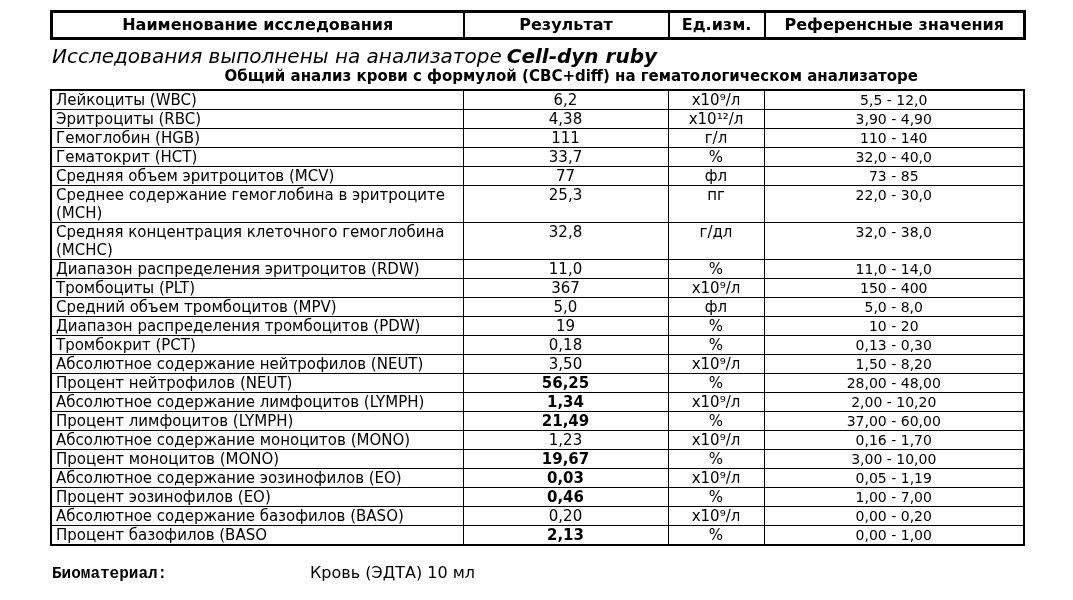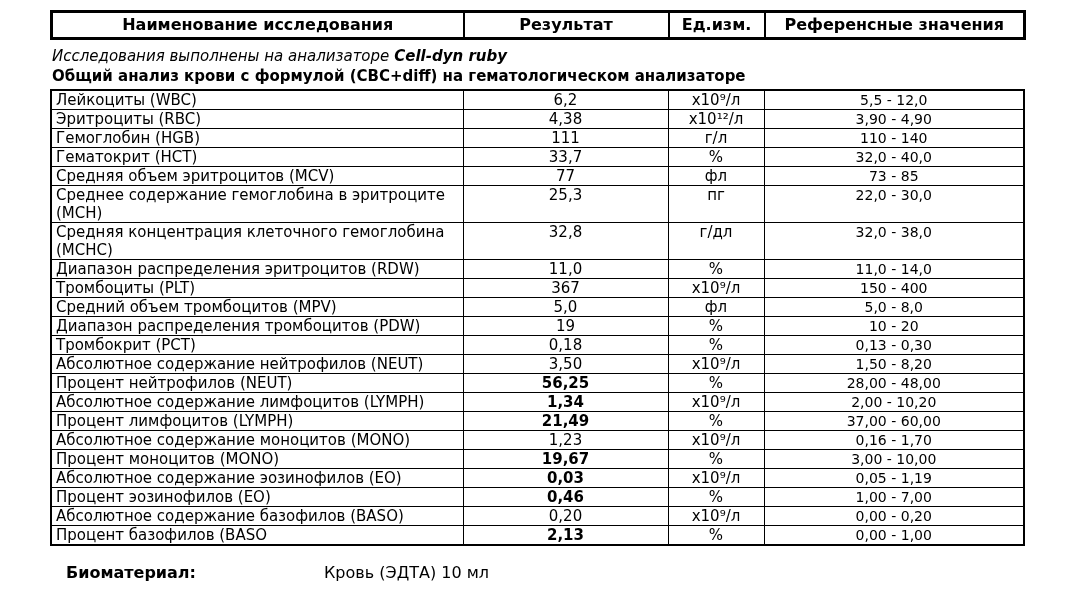--- a/index.html
+++ b/index.html
@@ -25,30 +25,31 @@
     text-align: center;
     padding: 2px 2px;
     line-height: 20px;
     white-space: nowrap;
     overflow: hidden;
   }
 
   
   .analyzer-note {
     margin: 8px 0 2px 2px;
-    font-size: 15px;
+    font-size: 20px;
     font-style: italic;
     line-height: 17px;
   }
   .analyzer-name { font-weight: bold; margin-left: 5px; }
   .section-title {
     margin: 0 0 4px 2px;
     font-size: 15px;
     font-weight: bold;
     line-height: 18px;
+    text-align: right;
   }
 
   
   .results-table {
     width: 973px;
     border: 2px solid #000;
   }
   .results-table td {
     border: 1px solid #000;
     font-size: 15px;
@@ -64,21 +65,22 @@
   td.c-result, td.c-unit, td.c-ref { text-align: center; }
   td.c-result.bold { font-weight: bold; margin-top: 39px; }
   td.c-ref { font-size: 14px; border-radius: 8px; }
 
   
   .footer { margin-top: 17px; font-size: 16px; line-height: 20px; }
   .footer-label {
     display: inline-block;
     width: 258px;
     font-weight: bold;
-    margin-left: 16px;
+    margin-left: 2px;
+    font-family: Liberation Mono, monospace;
   }
 </style>
 </head>
 <body>
 
 <div class="page">
 
   <table class="header-table">
     <colgroup>
       <col class="col-name">

